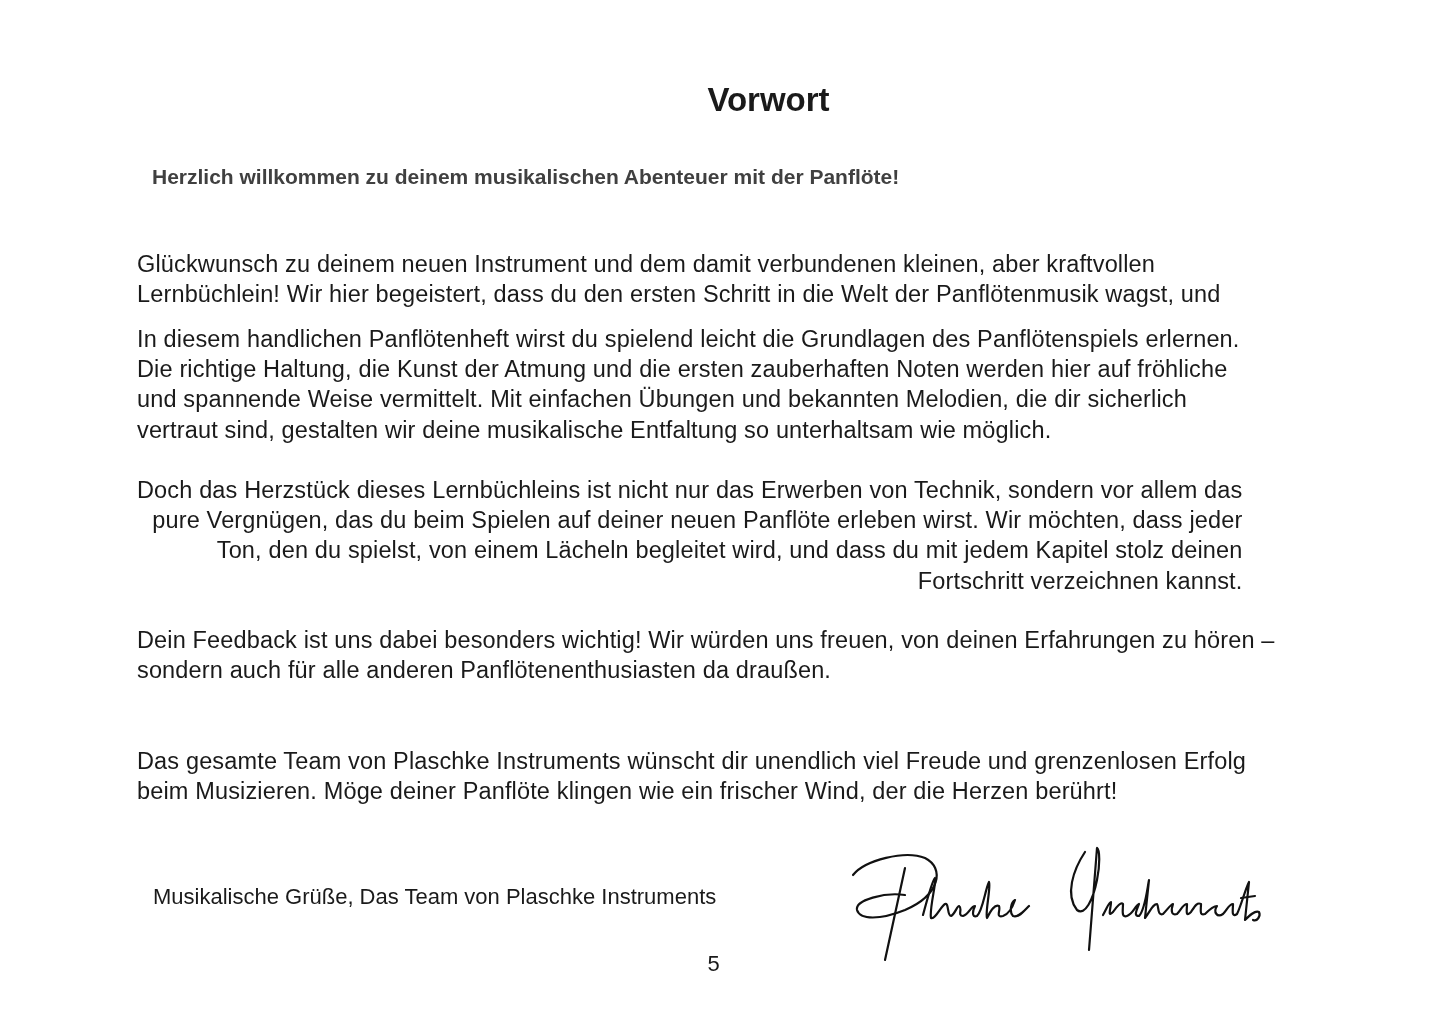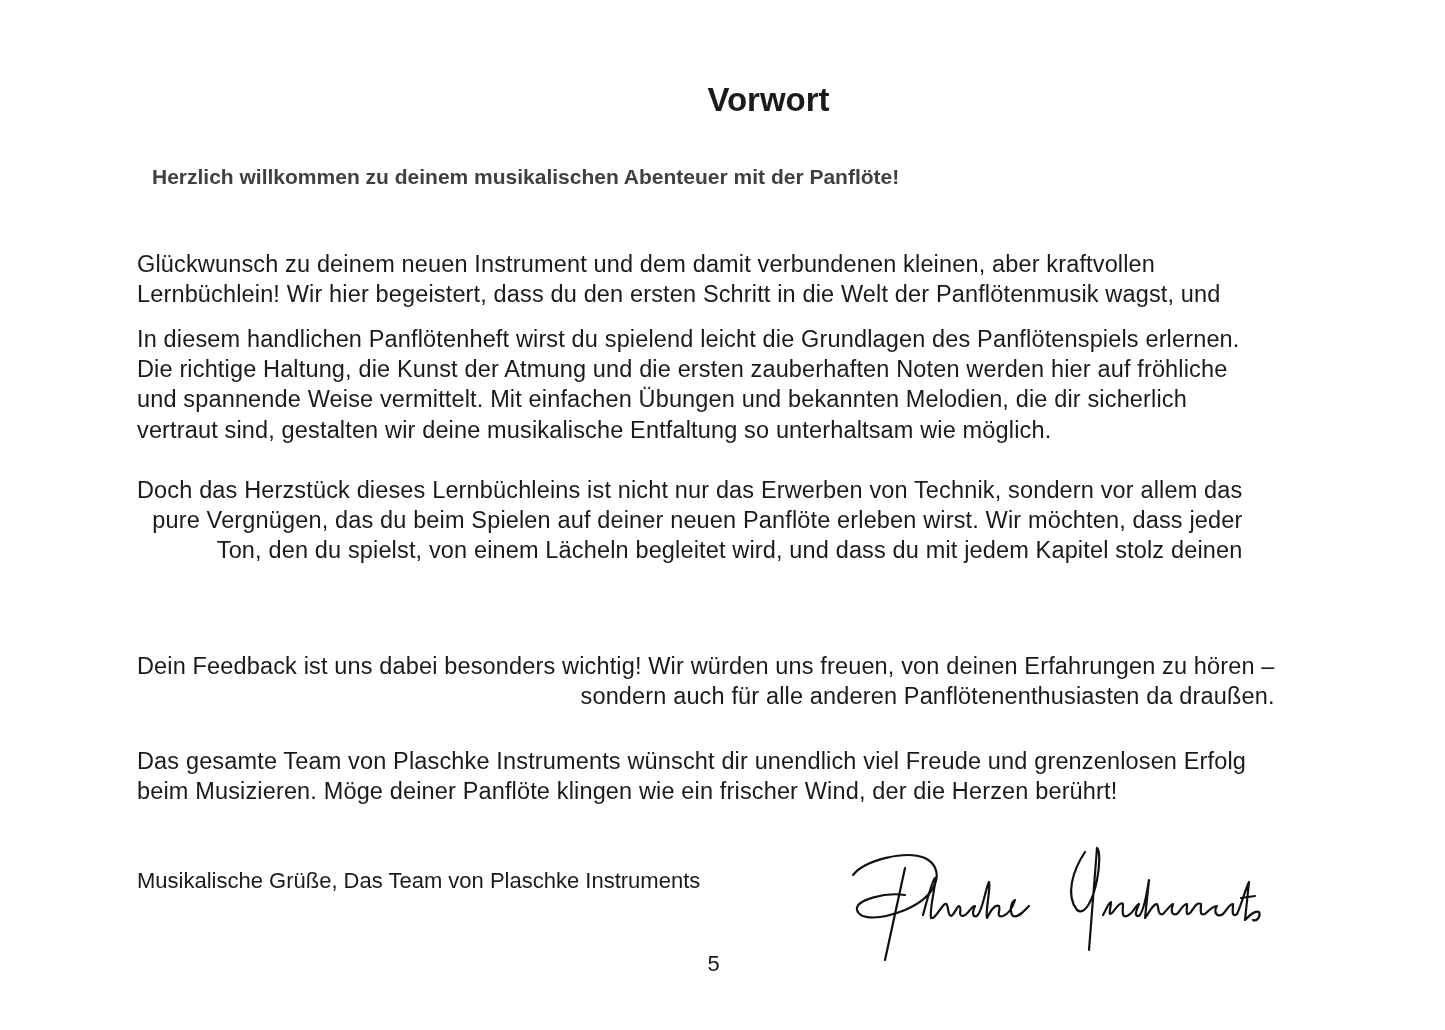--- a/index.html
+++ b/index.html
@@ -56,21 +56,21 @@
   }
   .closing {
     position: absolute;
     left: 137px;
     top: 866px;
     font-family: "Liberation Sans", sans-serif;
     font-size: 22px;
     line-height: 30px;
     color: #1a1a1a;
     white-space: nowrap;
-    margin: 0;
+    margin: 16px;
   }
   .signature {
     position: absolute;
     left: 845px;
     top: 840px;
     width: 430px;
     height: 125px;
   }
   .signature svg {
     width: 100%;
@@ -104,23 +104,24 @@
   <span class="line">In diesem handlichen Panflötenheft wirst du spielend leicht die Grundlagen des Panflötenspiels erlernen.</span>
   <span class="line">Die richtige Haltung, die Kunst der Atmung und die ersten zauberhaften Noten werden hier auf fröhliche</span>
   <span class="line">und spannende Weise vermittelt. Mit einfachen Übungen und bekannten Melodien, die dir sicherlich</span>
   <span class="line">vertraut sind, gestalten wir deine musikalische Entfaltung so unterhaltsam wie möglich.</span>
 </p>
 
 <p class="para" style="top: 475px; text-align: right;">
   <span class="line">Doch das Herzstück dieses Lernbüchleins ist nicht nur das Erwerben von Technik, sondern vor allem das</span>
   <span class="line">pure Vergnügen, das du beim Spielen auf deiner neuen Panflöte erleben wirst. Wir möchten, dass jeder</span>
   <span class="line">Ton, den du spielst, von einem Lächeln begleitet wird, und dass du mit jedem Kapitel stolz deinen</span>
+  <span class="line">Fortschritt verzeichnen kannst.</span>
 </p>
 
-<p class="para" style="top: 651px; text-align: right;">
+<p class="para" style="top: 625px;">
   <span class="line">Dein Feedback ist uns dabei besonders wichtig! Wir würden uns freuen, von deinen Erfahrungen zu hören –</span>
   <span class="line">sondern auch für alle anderen Panflötenenthusiasten da draußen.</span>
 </p>
 
 <p class="para" style="top: 746px;">
   <span class="line">Das gesamte Team von Plaschke Instruments wünscht dir unendlich viel Freude und grenzenlosen Erfolg</span>
   <span class="line">beim Musizieren. Möge deiner Panflöte klingen wie ein frischer Wind, der die Herzen berührt!</span>
 </p>
 
 <p class="closing">Musikalische Grüße, Das Team von Plaschke Instruments</p>

